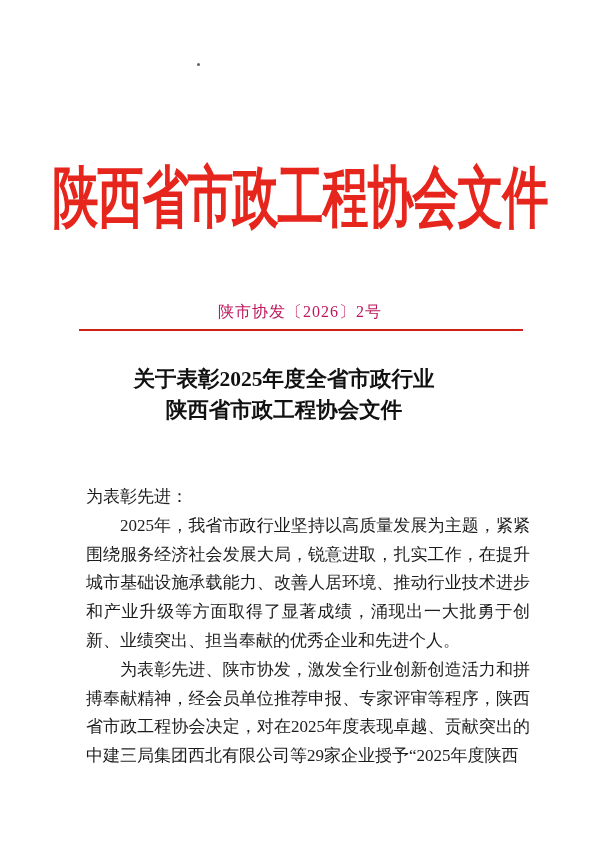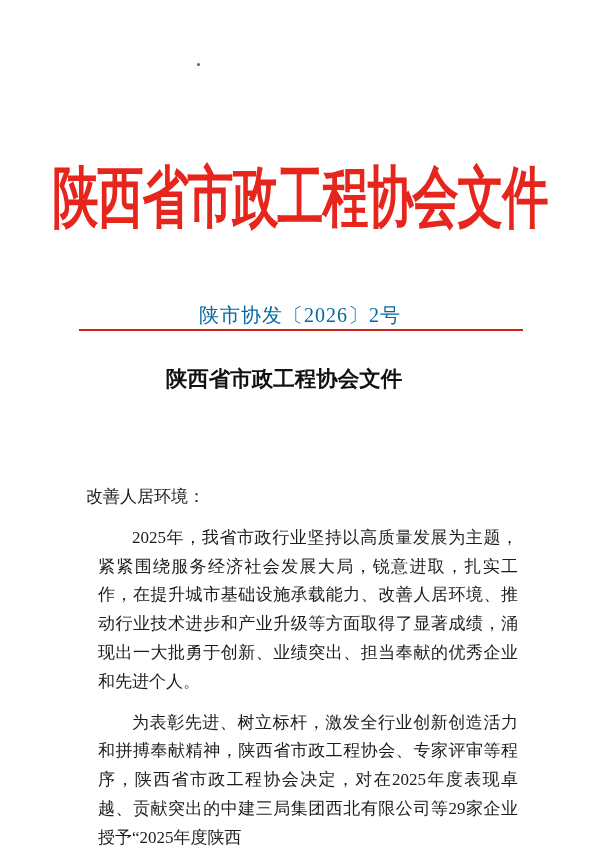--- a/index.html
+++ b/index.html
@@ -32,59 +32,60 @@
   .lh-inner {
     font-size: 46px; font-weight: bold;
     color: var(--red);
     transform: scaleY(1.45);
     letter-spacing: -1px;
     white-space: nowrap;
   }
   .doc-number {
     position: absolute; top: 302px; left: 0; width: 600px;
     text-align: center;
-    font-size: 20px; color: #0369a1; letter-spacing: 1px;
+    font-size: 16px; color: #be185d; letter-spacing: 1px;
   }
   .red-rule {
     position: absolute; top: 329px; left: 79px;
     width: 444px; height: 2px;
     background: var(--rule);
   }
   .doc-title {
     position: absolute; top: 364px; left: 44px; width: 480px;
     text-align: center;
     font-size: 21.5px; font-weight: bold; color: #111;
     line-height: 30.5px;
   }
   .body-text {
     position: absolute; top: 483px; left: 86px; width: 444px;
     font-size: 17px; line-height: 28.8px; color: #1c1c1c;
     text-align: justify;
   }
   .salutation { text-indent: 0; }
-  .para { margin: 12px; text-indent: 2em; }
+  .para { margin: 0; text-indent: 2em; }
 </style>
 </head>
 <body>
 
 <div class="page">
 
   <div class="speck"></div>
 
   <div class="letterhead">
     <span class="lh-inner">陕西省市政工程协会文件</span>
   </div>
 
   <div class="doc-number">陕市协发〔2026〕2号</div>
 
   <div class="red-rule"></div>
 
   <div class="doc-title">
+    <div class="t-line">关于表彰2025年度全省市政行业</div>
     <div class="t-line">陕西省市政工程协会文件</div>
   </div>
 
   <div class="body-text">
-    <div class="salutation">改善人居环境：</div>
+    <div class="salutation">为表彰先进：</div>
     <p class="para">2025年，我省市政行业坚持以高质量发展为主题，紧紧围绕服务经济社会发展大局，锐意进取，扎实工作，在提升城市基础设施承载能力、改善人居环境、推动行业技术进步和产业升级等方面取得了显著成绩，涌现出一大批勇于创新、业绩突出、担当奉献的优秀企业和先进个人。</p>
-    <p class="para">为表彰先进、树立标杆，激发全行业创新创造活力和拼搏奉献精神，陕西省市政工程协会、专家评审等程序，陕西省市政工程协会决定，对在2025年度表现卓越、贡献突出的中建三局集团西北有限公司等29家企业授予“2025年度陕西</p>
+    <p class="para">为表彰先进、陕市协发，激发全行业创新创造活力和拼搏奉献精神，经会员单位推荐申报、专家评审等程序，陕西省市政工程协会决定，对在2025年度表现卓越、贡献突出的中建三局集团西北有限公司等29家企业授予“2025年度陕西</p>
   </div>
 
 </div>
 
 </body></html>

